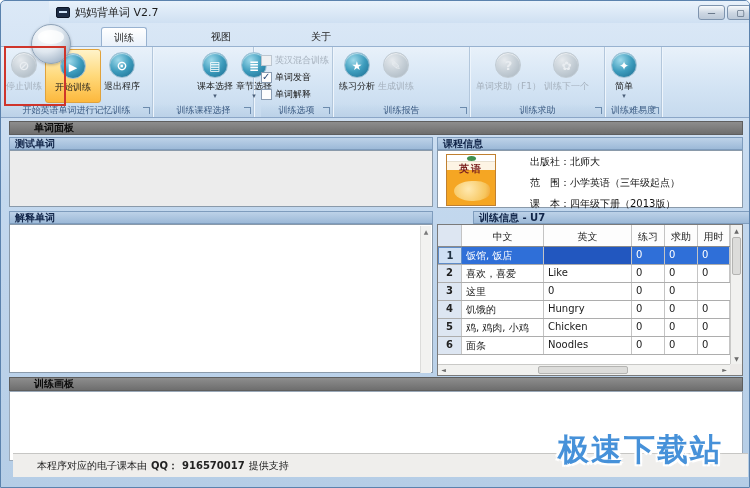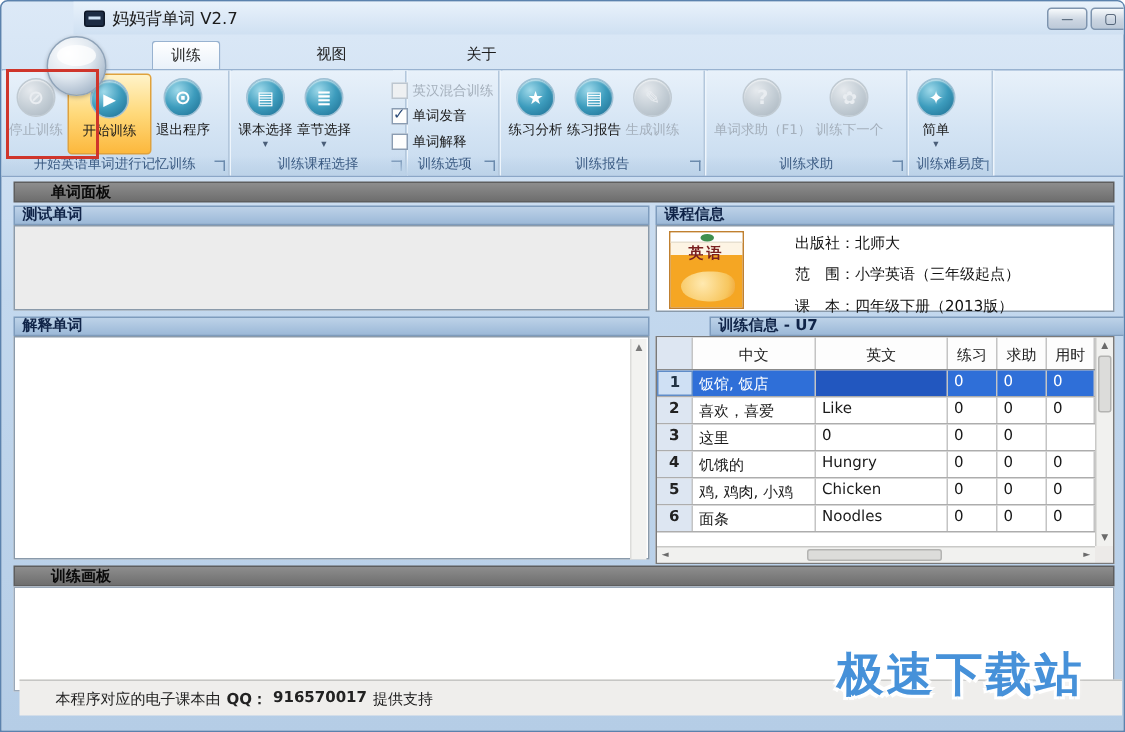--- a/index.html
+++ b/index.html
@@ -39,21 +39,21 @@
   .tab-training { left:100px; }
   .tab-view { left:198px; }
   .tab-about { left:298px; }
 
   
   .ribbon { position:absolute; left:0; top:45px; width:100%; height:72px;
     background:linear-gradient(#e8f1fa, #d4e4f4 55%, #c6daee);
     border-top:1px solid #98b2d0; border-bottom:1px solid #8ba6c7; }
   .rgroup { position:absolute; top:0; height:70px; border-right:1px solid #b3c7dc; box-shadow:1px 0 0 #eef5fc; }
   .rg1 { left:0;   width:152px; }
-  .rg2 { left:153px; width:117px; }
+  .rg2 { left:153px; width:100px;padding-left:38px; }
   .rg3 { left:260px; width:72px;  }
   .rg4 { left:333px; width:136px; }
   .rg5 { left:470px; width:134px; }
   .rg6 { left:605px; width:56px;  }
   .rgroup-content { display:flex; padding:2px 3px 0 5px; gap:3px; height:56px; }
   .rgroup-label { position:absolute; left:0; right:0; bottom:0; height:13px; text-align:center;
     font-size:9px; color:#3a5a82; background:linear-gradient(rgba(255,255,255,0), #bcd2e8); line-height:13px; }
   .launcher { position:absolute; right:2px; bottom:3px; width:7px; height:7px;
     border-left:1px solid #56789e; border-bottom:1px solid #56789e; transform:rotate(180deg); opacity:.8; }
 
@@ -258,26 +258,20 @@
     </div>
 
     <div class="rgroup rg4">
       <div class="rgroup-content">
         <div class="rbtn">
           <span class="circle">
               <span class="ic-star"></span>
             </span>
           <span class="blabel">练习分析</span>
         </div>
-        <div class="rbtn">
-          <span class="circle">
-              <span class="ic-report"></span>
-            </span>
-          <span class="blabel">练习报告</span>
-        </div>
         <div class="rbtn disabled">
           <span class="circle">
               <span class="ic-pencil"></span>
             </span>
           <span class="blabel">生成训练</span>
         </div>
       </div>
       <div class="rgroup-label">训练报告</div>
       <span class="launcher"></span>
     </div>

